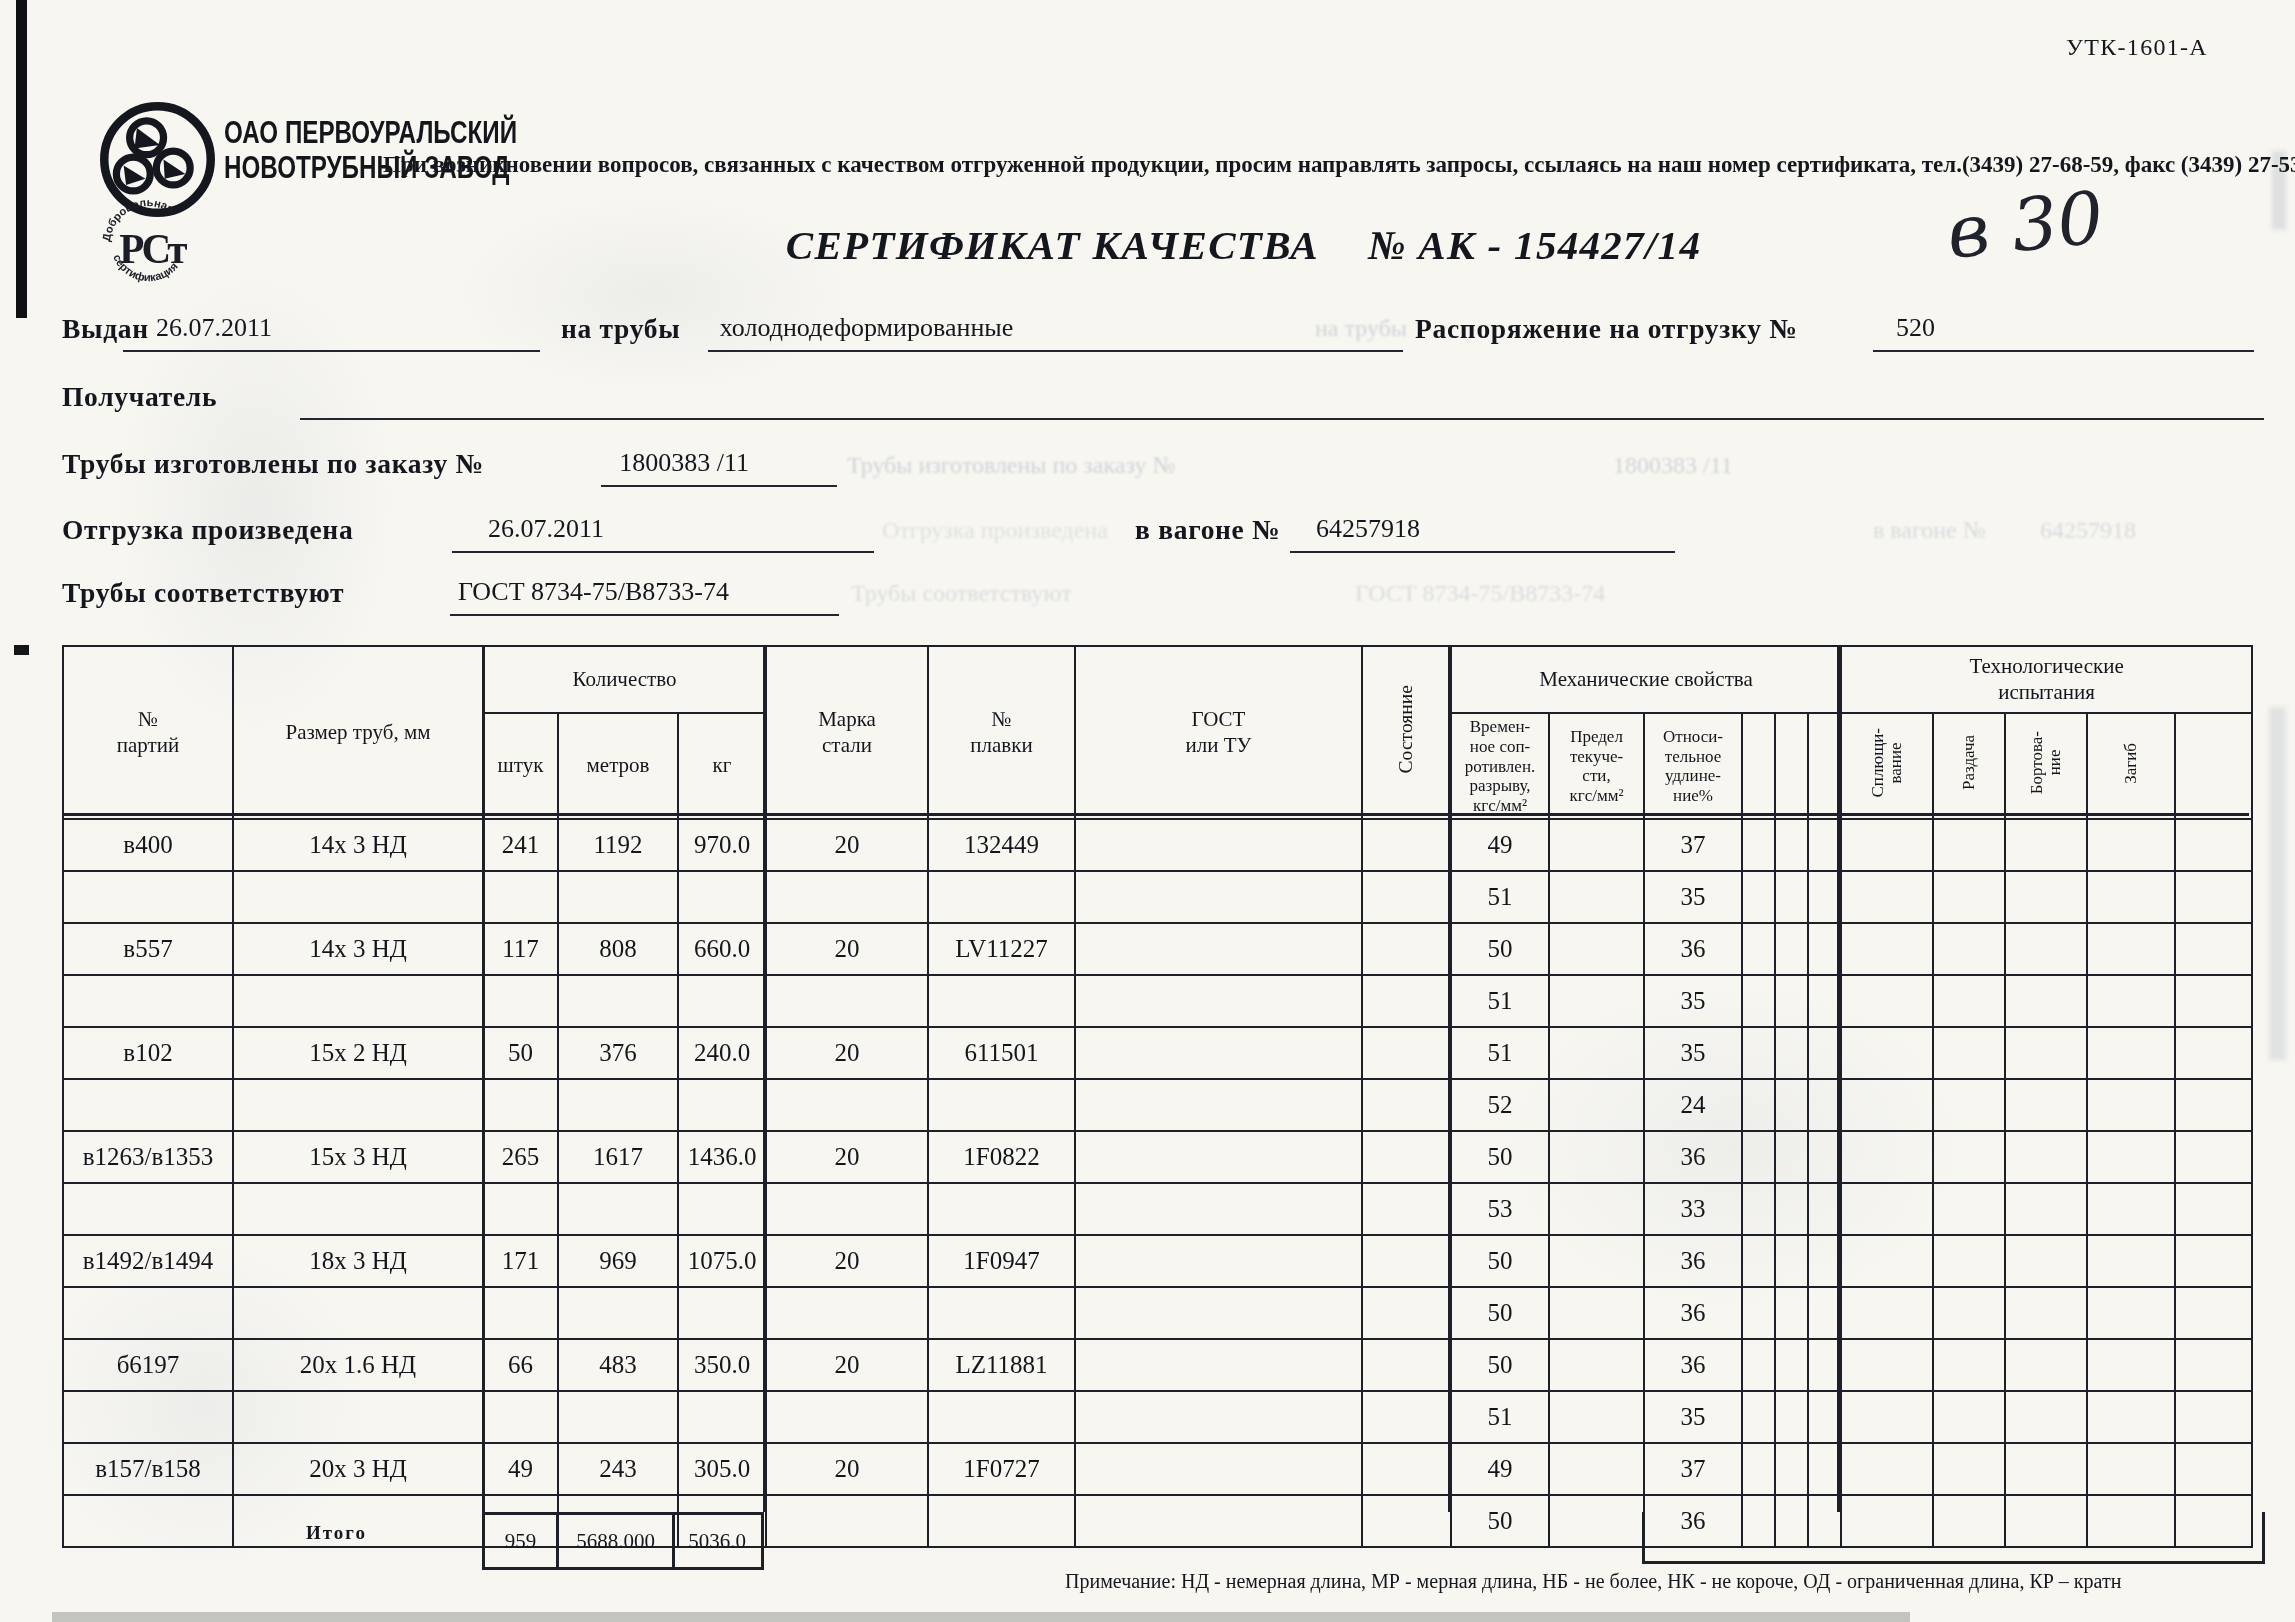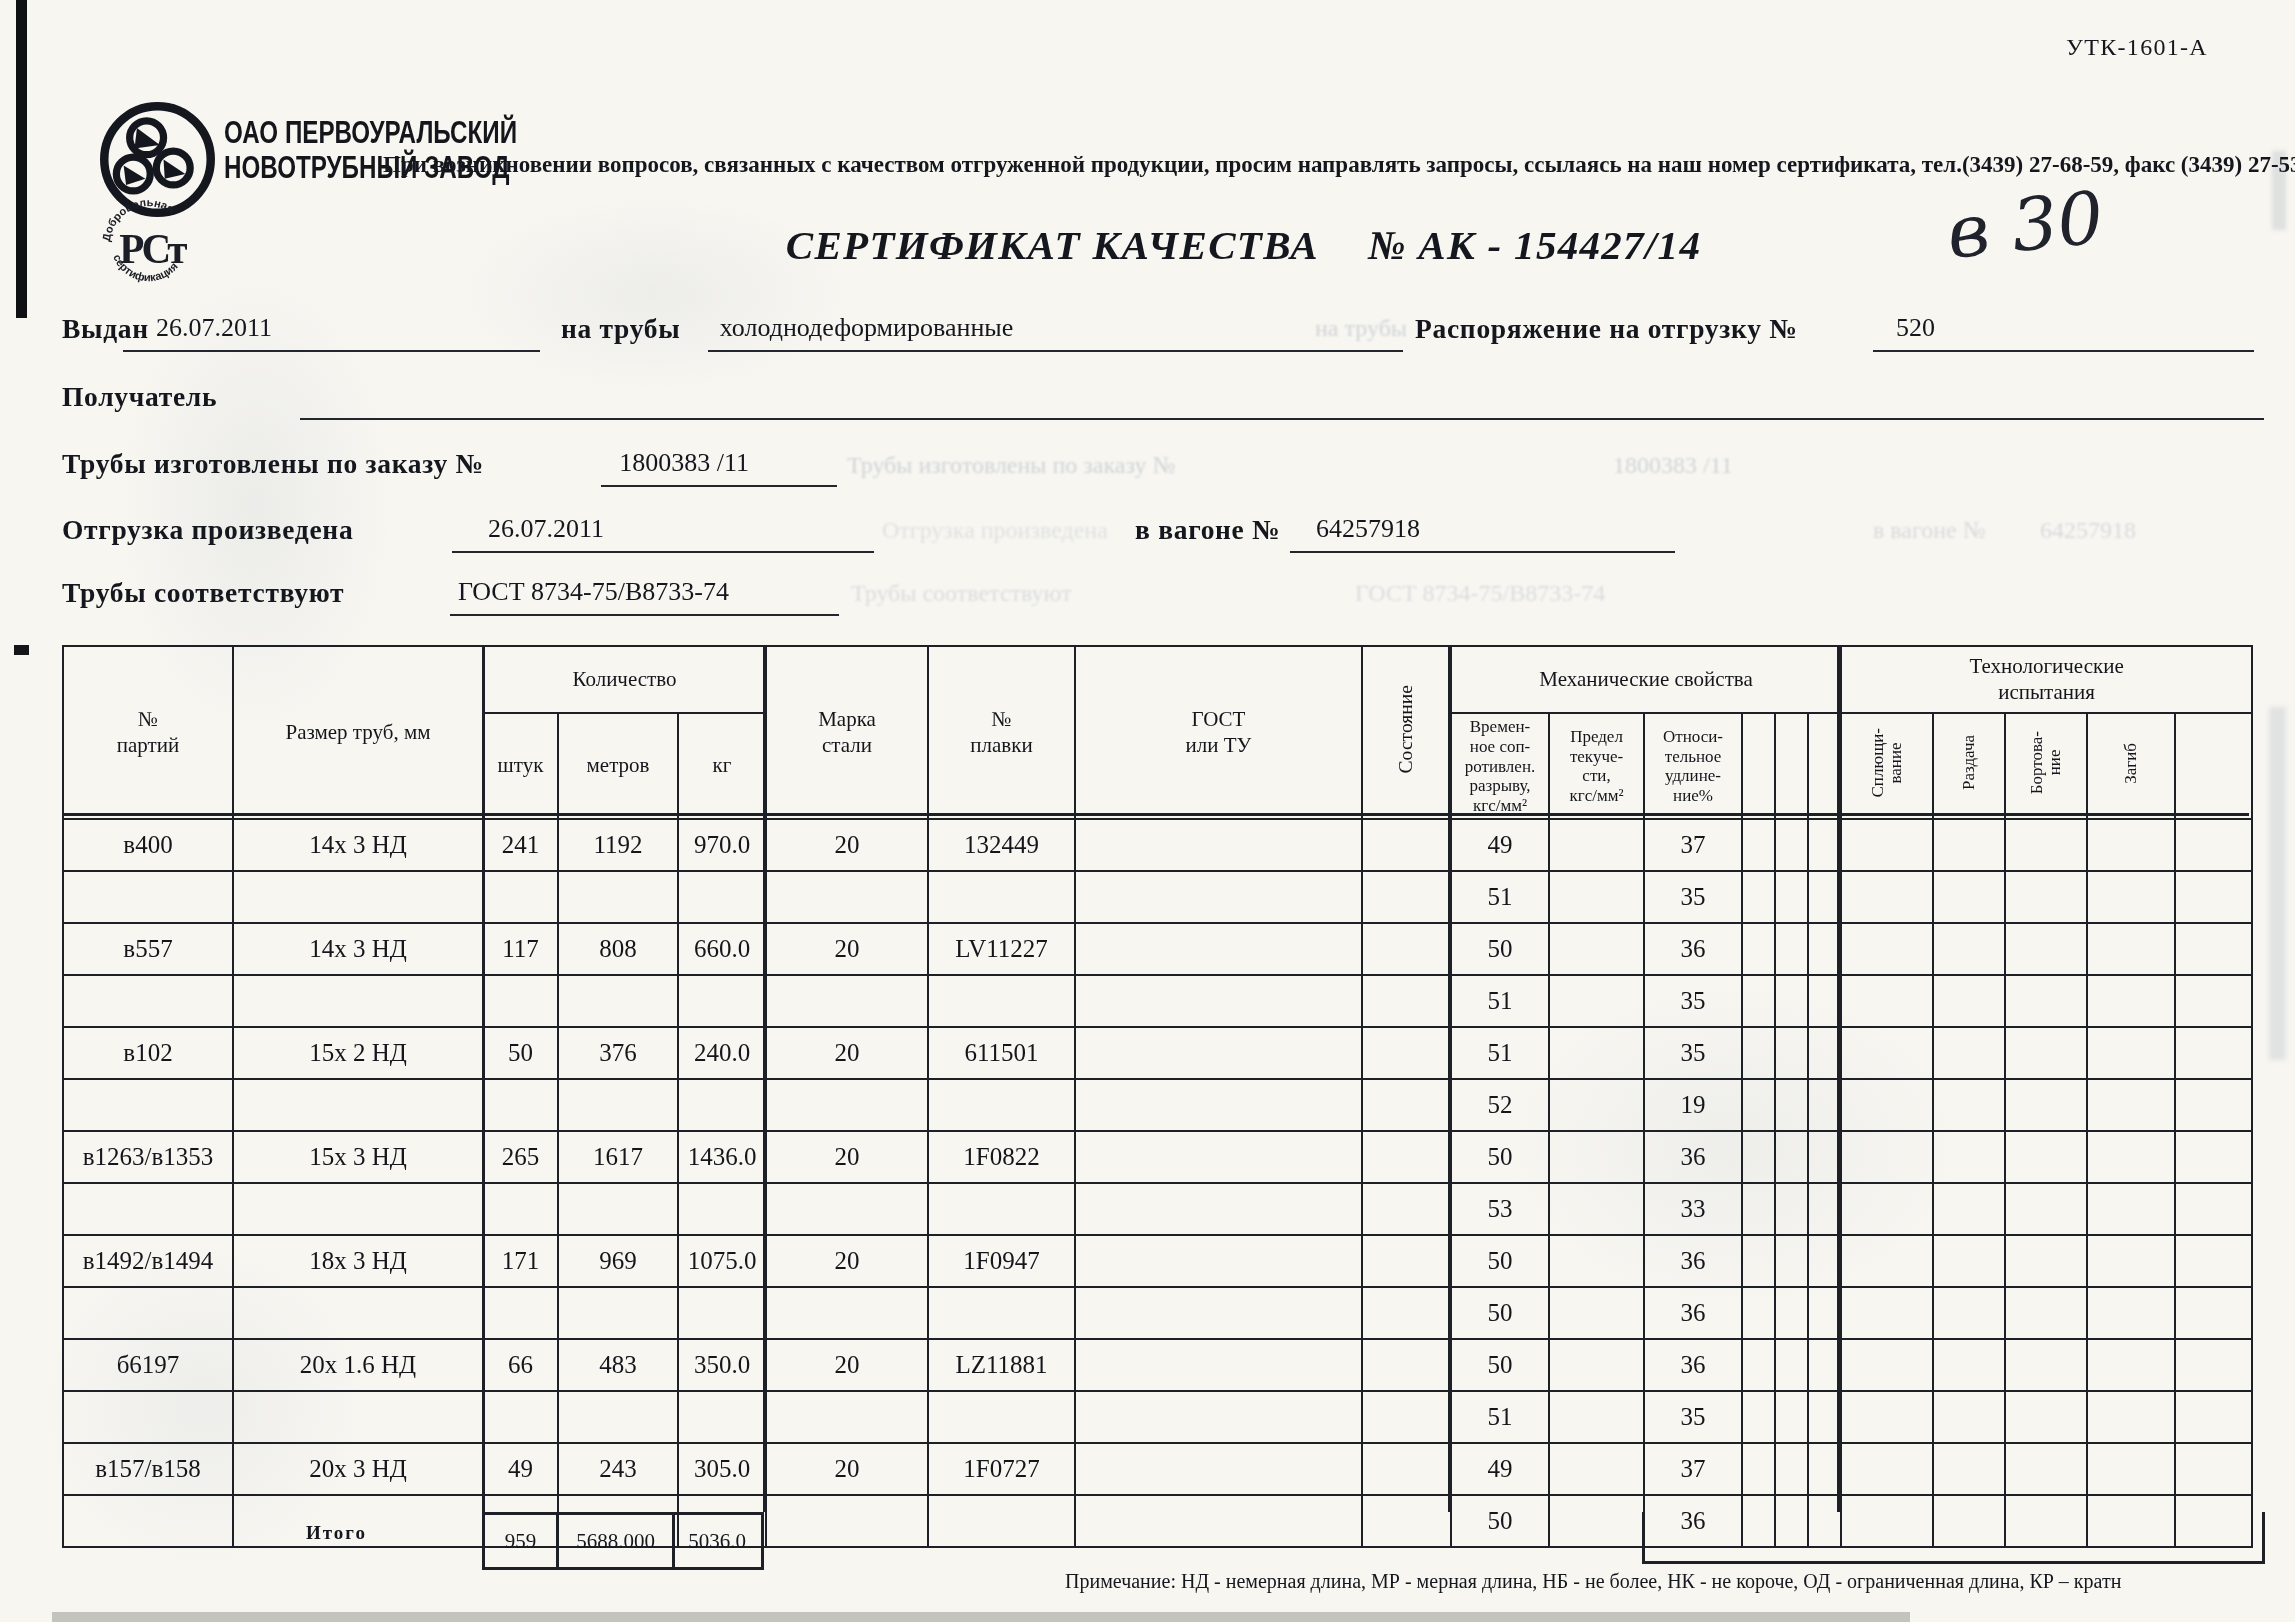--- a/index.html
+++ b/index.html
@@ -323,21 +323,21 @@
           <td></td>
           <td></td>
           <td></td>
           <td></td>
           <td></td>
           <td></td>
           <td></td>
           <td></td>
           <td>52</td>
           <td></td>
-          <td>19</td>
+          <td>24</td>
           <td></td>
           <td></td>
           <td></td>
           <td></td>
           <td></td>
           <td></td>
           <td></td>
           <td></td>
         </tr>
     <tr>

